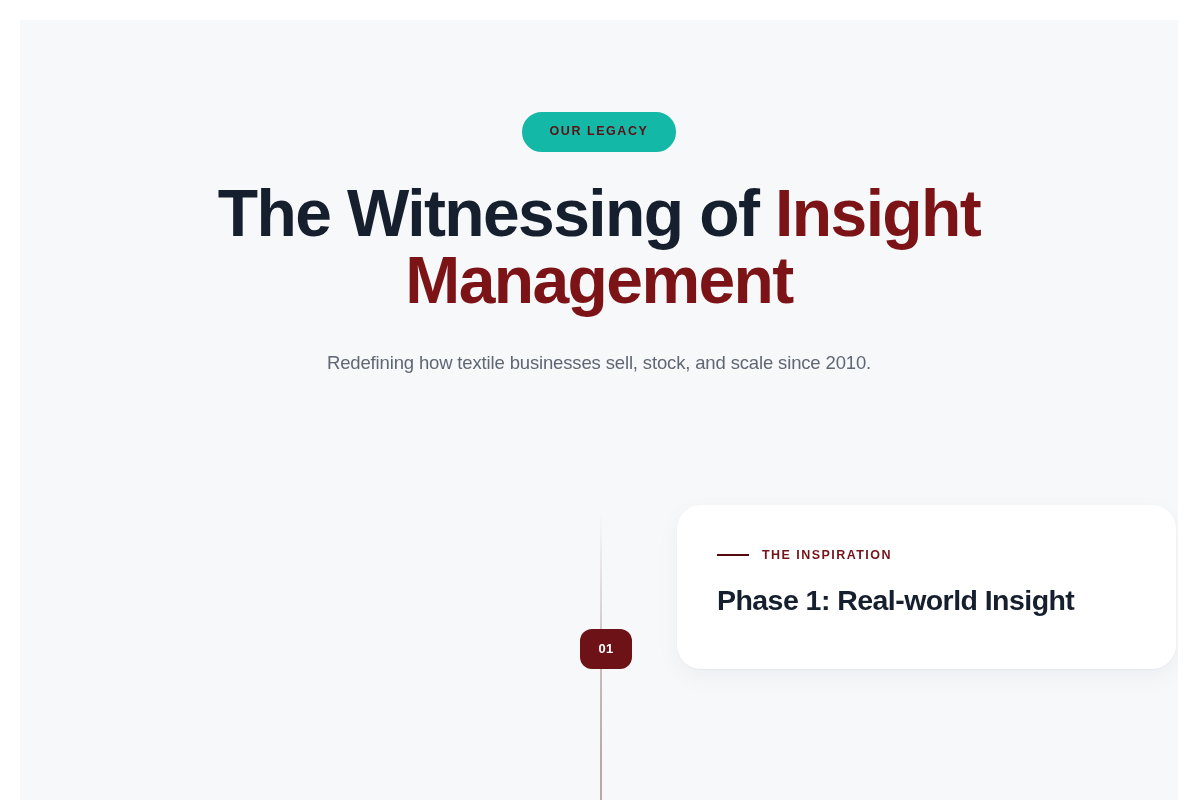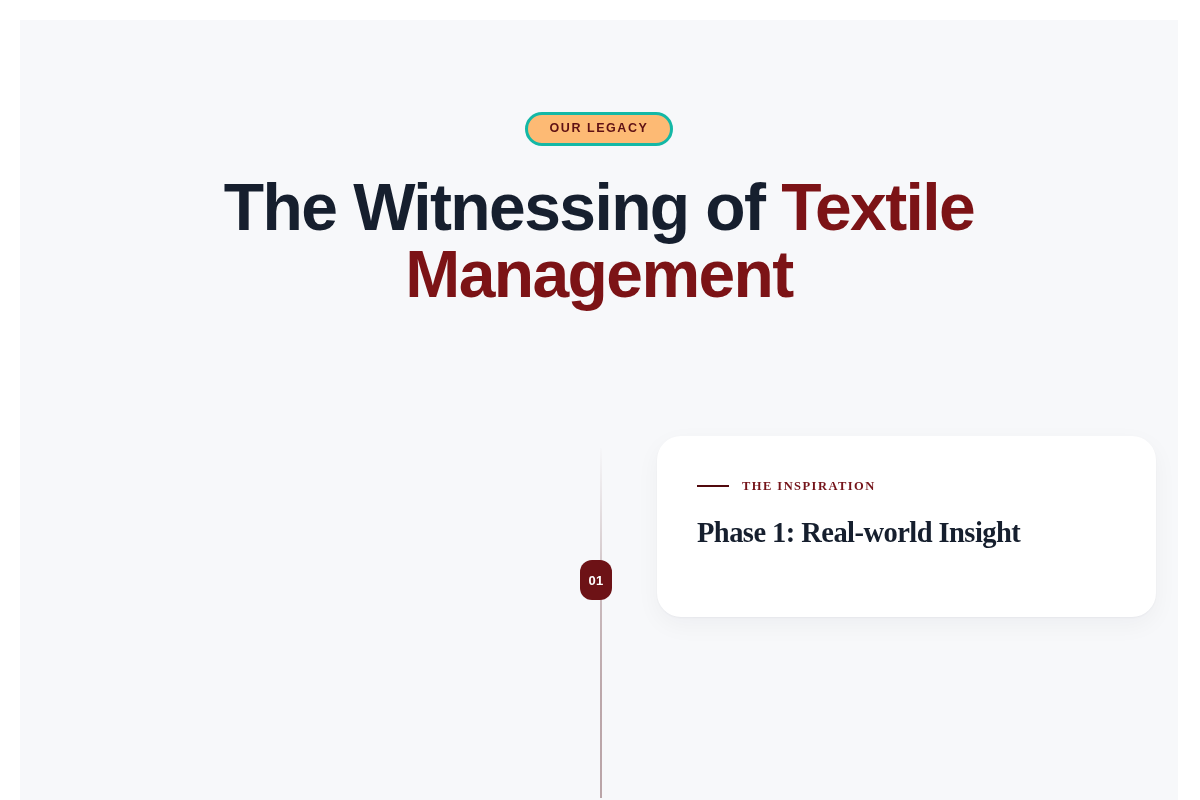--- a/index.html
+++ b/index.html
@@ -26,22 +26,22 @@
 
   
   .hero {
     width: 100%;
     padding-top: 92px;
     text-align: center;
   }
 
   .eyebrow-badge {
     display: inline-block;
-    background: #fdba74;
-    border: 3px solid #14b8a6;
+    background: #14b8a6;
+    border: 6px solid #14b8a6;
     border-radius: 999px;
     padding: 7px 22px 8px 22px;
     font-size: 12.5px;
     font-weight: bold;
     letter-spacing: 1.55px;
     color: #5e1014;
     line-height: 1;
   }
 
   .hero-title {
@@ -85,46 +85,45 @@
                 rgba(185,163,166,0.20) 12%,
                 rgba(185,163,166,0.72) 42%,
                 rgba(185,163,166,0.95) 70%,
                 rgba(185,163,166,0.98) 100%);
   }
 
   .timeline-marker {
     position: absolute;
     left: 560px;
     top: 112px;
-    width: 32px;
+    width: 52px;
     height: 40px;
     border-radius: 12px;
     background: #6d1216;
     color: #ffffff;
     font-size: 13px;
     font-weight: bold;
     letter-spacing: 0.3px;
     display: flex;
     align-items: center;
     justify-content: center;
     z-index: 3;
   }
 
   
   .timeline-card {
     position: absolute;
-    left: 637px;
+    left: 657px;
     top: -12px;
     width: 499px;
     background: #ffffff;
     border-radius: 24px;
-    padding: 44px 42px 60px 40px;
+    padding: 44px 42px 44px 40px;
     box-shadow: 0 1px 2px rgba(16,24,40,0.04),
                 0 8px 24px rgba(16,24,40,0.045);
-    font-family: Liberation Serif, serif;
   }
 
   .card-kicker {
     display: flex;
     align-items: center;
     gap: 13px;
     margin-bottom: 22px;
   }
 
   .kicker-dash {
@@ -164,23 +163,24 @@
 </head>
 <body>
 
 <div class="page-frame">
 
   <section class="hero">
 
     <div class="eyebrow-badge">OUR LEGACY</div>
 
     <h1 class="hero-title">
-      <span>The Witnessing of </span><span class="accent">Textile Management</span>
+      <span>The Witnessing of </span><span class="accent">Insight Management</span>
     </h1>
 
+    <p class="hero-sub">Redefining how textile businesses sell, stock, and scale since 2010.</p>
 
   </section>
 
   <section class="timeline">
 
     <div class="timeline-rail"></div>
 
     <div class="timeline-marker">01</div>
 
     <article class="timeline-card">

